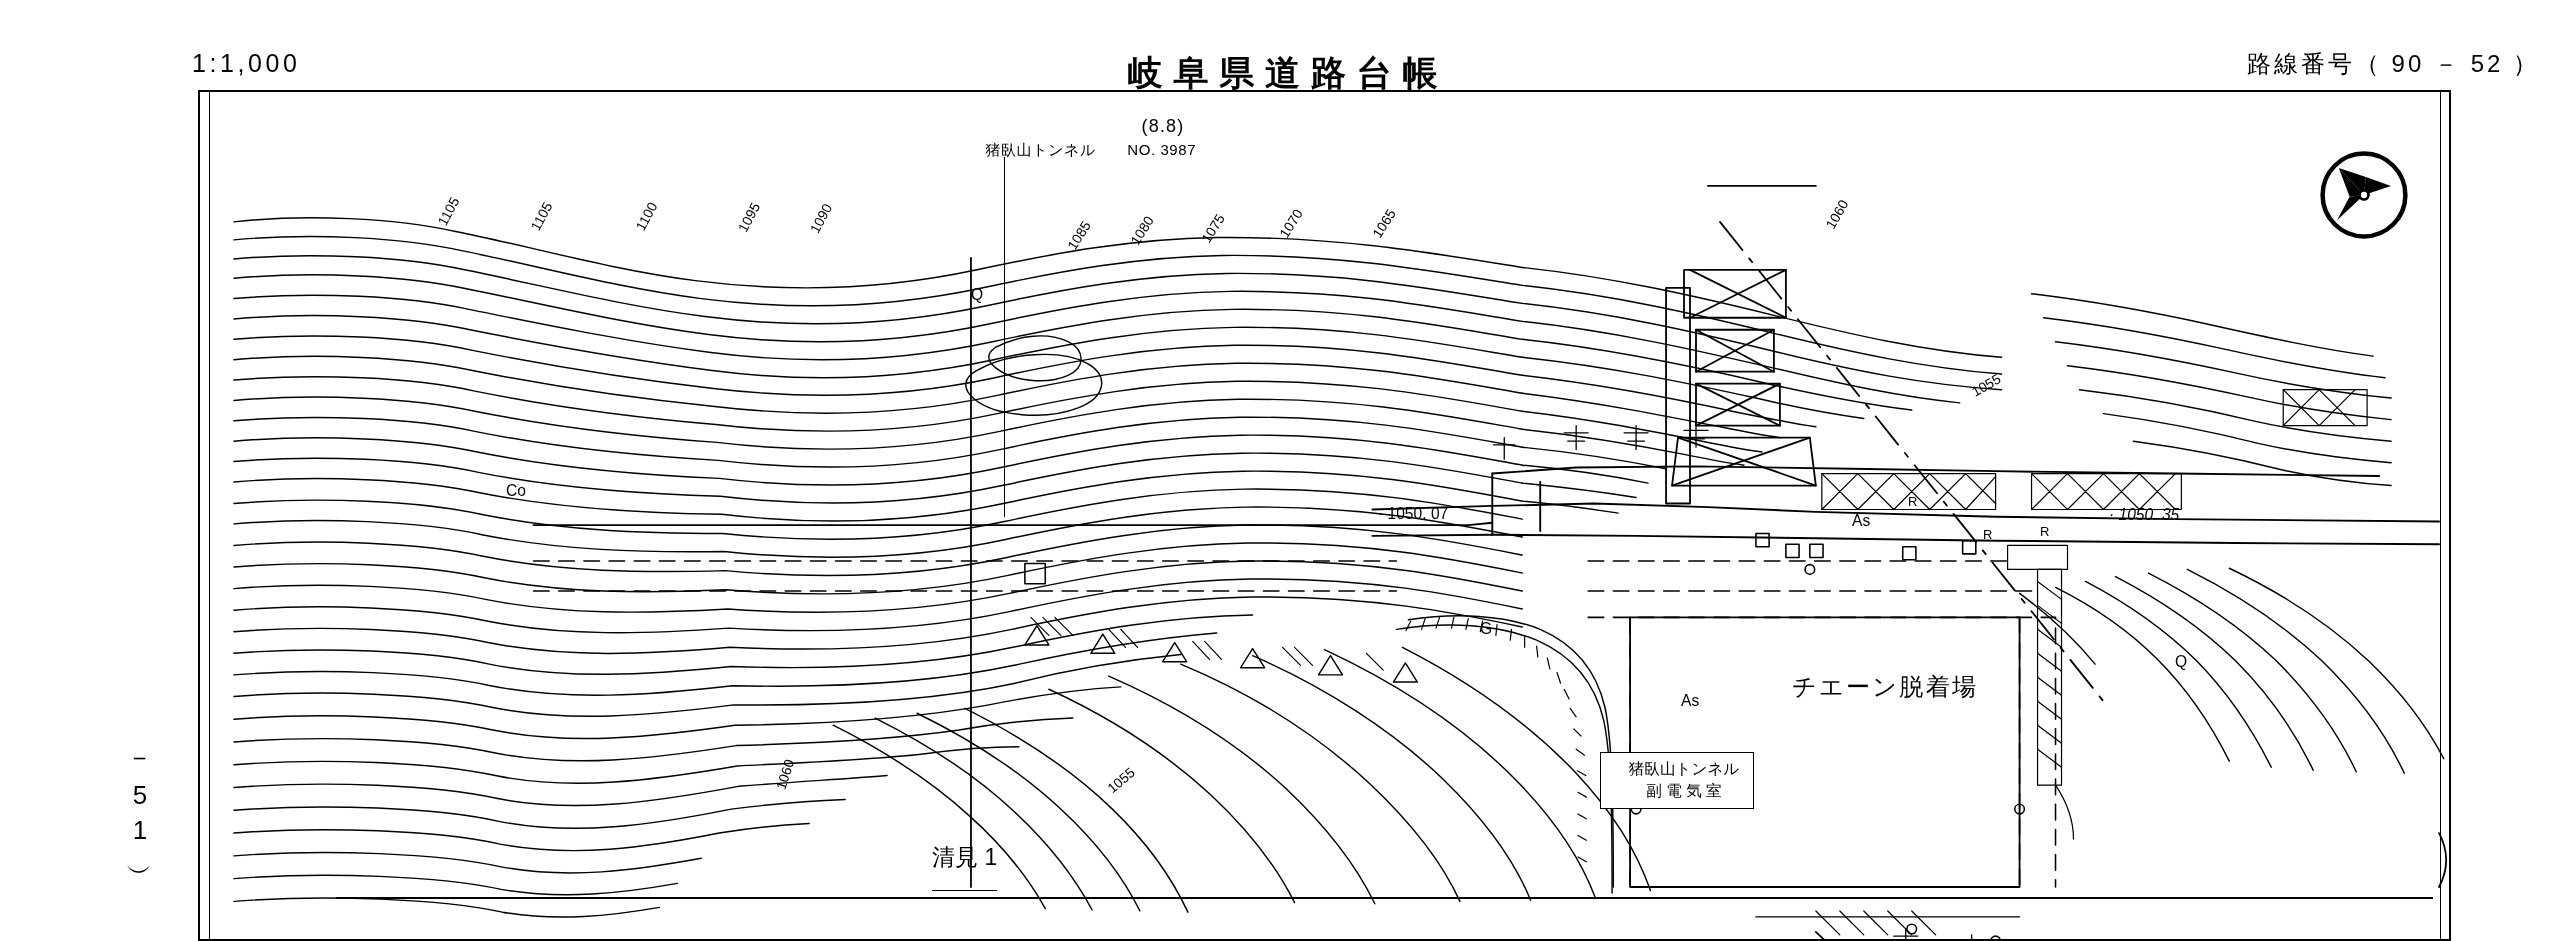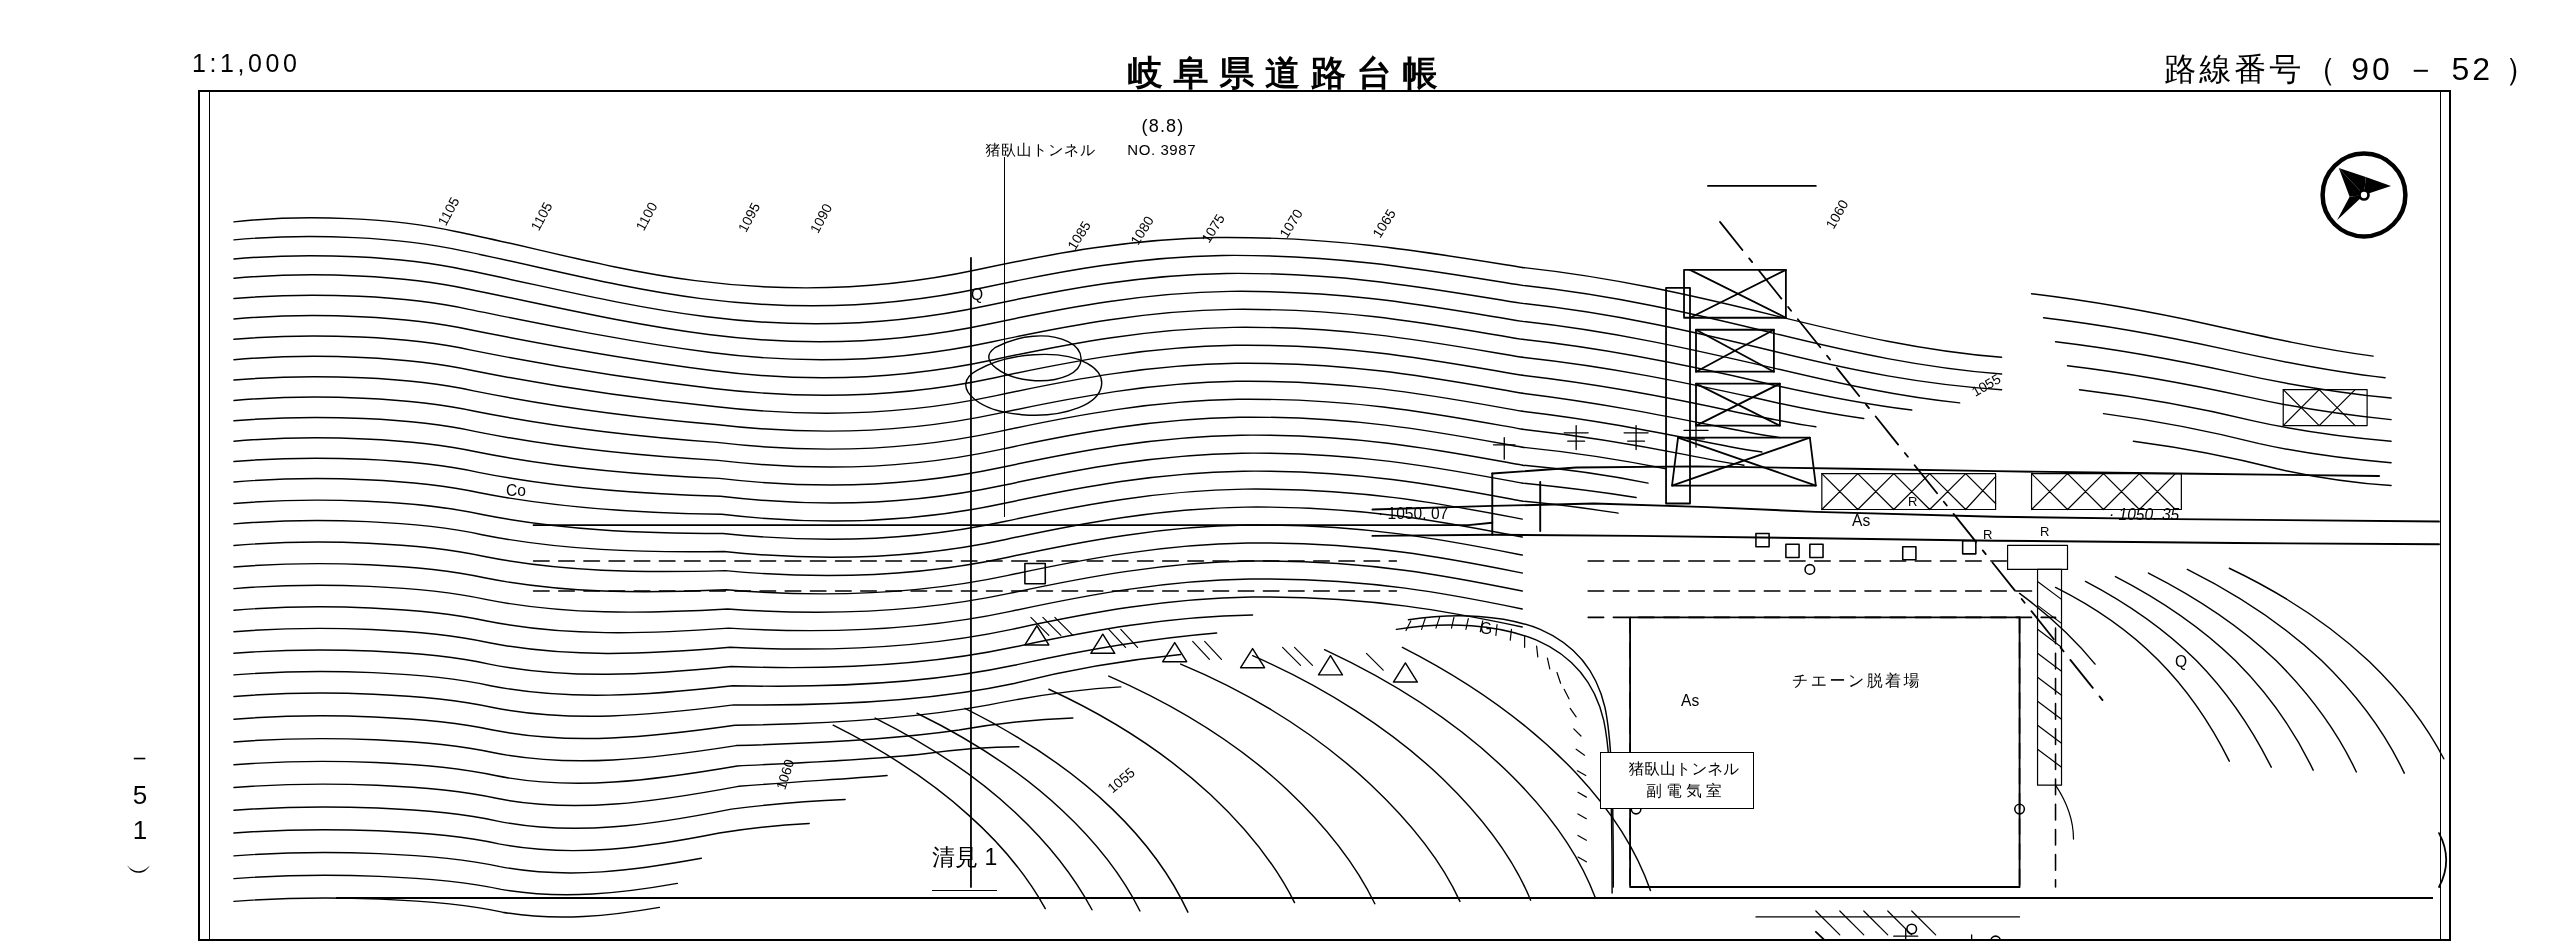--- a/index.html
+++ b/index.html
@@ -4,21 +4,21 @@
 <style>
   html,body{margin:0;padding:0;background:#ffffff;}
   body{width:2576px;height:942px;position:relative;overflow:hidden;
        font-family:"Liberation Sans","DejaVu Sans",sans-serif;color:#000;}
 
   
   #scale-label{position:absolute;left:192px;top:49px;font-size:25px;letter-spacing:3.6px;}
   #sheet-title{position:absolute;left:0;right:0;top:35px;text-align:center;
                font-size:35px;font-weight:bold;letter-spacing:10.8px;
                font-family:"DejaVu Sans",sans-serif;margin-top:15px;}
-  #route-number{position:absolute;right:36px;top:48px;font-size:32px;letter-spacing:3px;}
+  #route-number{position:absolute;right:36px;top:48px;font-size:24px;letter-spacing:3px;}
 
   
   #sheet-index-left{position:absolute;left:123px;top:749px;font-size:26px;letter-spacing:4.8px;
                     writing-mode:vertical-rl;text-orientation:upright;}
 
   
   #frame-outer{position:absolute;left:198px;top:90px;width:2253px;height:851px;
                border:2.4px solid #000;box-sizing:border-box;}
   #frame-inner-left{position:absolute;left:209px;top:90px;width:0;height:851px;
                border-left:1.8px solid #000;}
@@ -44,21 +44,21 @@
   .ann{position:absolute;font-size:15.6px;white-space:nowrap;}
   .ann.small{font-size:13px;}
 
   .contour-label{position:absolute;font-size:13.8px;white-space:nowrap;}
 
   
   .boxed{position:absolute;border:1.8px solid #000;background:#fff;text-align:center;
          font-size:15.6px;line-height:1.45;padding:4.8px 6px;}
   .underlined{position:absolute;font-size:23px;border-bottom:1.8px solid #000;padding-bottom:17px;}
 
-  #chain-area-label{position:absolute;left:1792px;top:671px;font-size:16px;letter-spacing:2.4px;}
+  #chain-area-label{position:absolute;left:1792px;top:671px;font-size:24px;letter-spacing:2.4px;}
 </style>
 </head>
 <body>
 
 <div id="scale-label">1:1,000</div>
 <div id="sheet-title">岐阜県道路台帳</div>
 <div id="route-number">路線番号（ 90 － 52 ）</div>
 <div id="sheet-index-left">－51）</div>
 
 <div id="frame-outer"></div>

